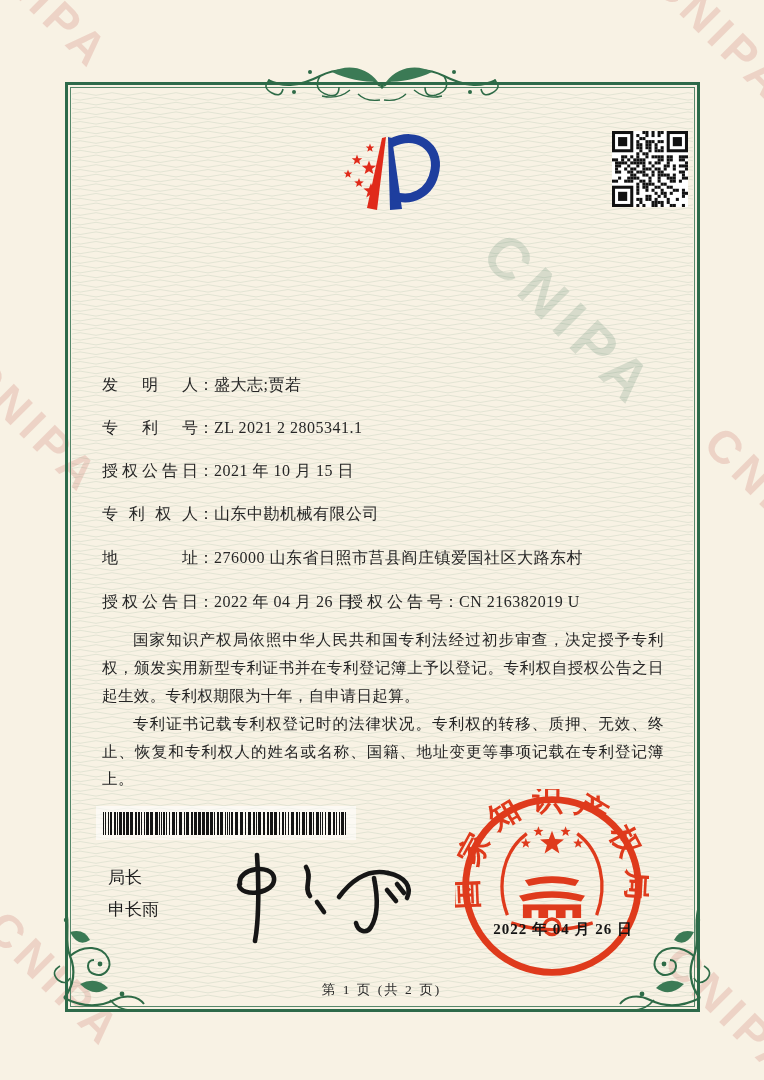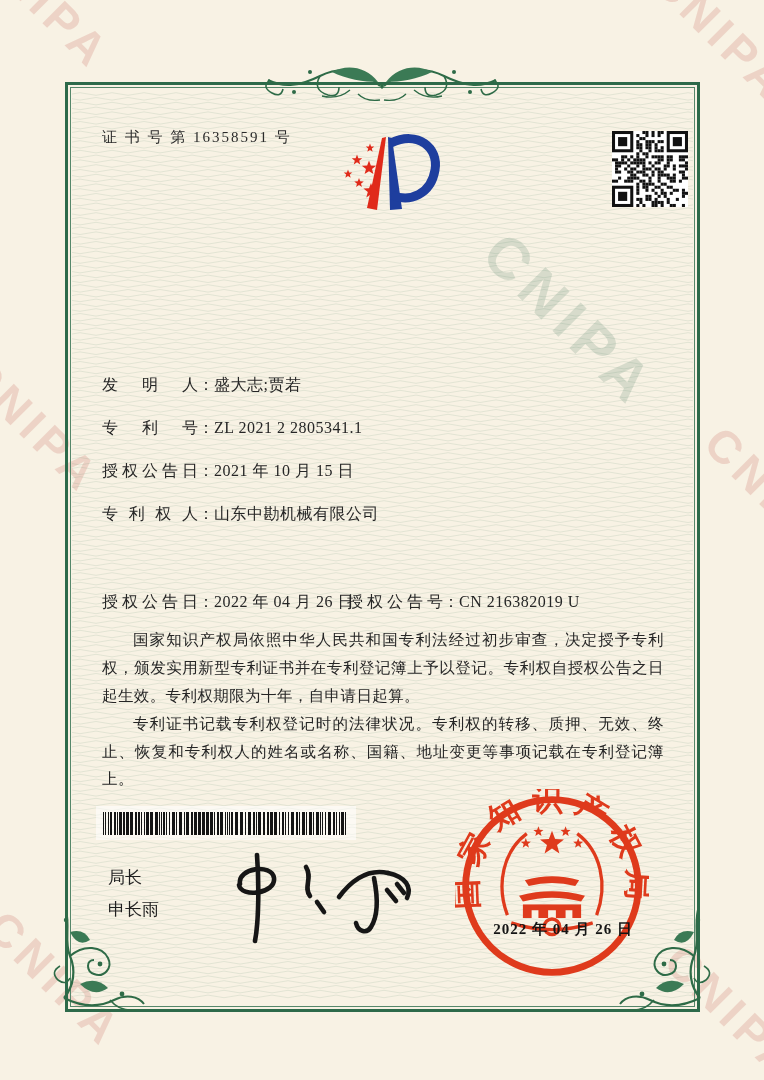--- a/index.html
+++ b/index.html
@@ -124,21 +124,20 @@
       <path d="M30 24 q14 -4 20 8 q-12 8 -20 -8 Z" fill="#3b7a55" stroke="none"></path>
       <path d="M40 76 q16 -8 28 4 q-14 10 -28 -4 Z" fill="#3b7a55" stroke="none"></path>
       <path d="M70 92 q10 12 26 10" stroke-width="1.6"></path>
       <path d="M20 58 q-10 6 -2 14 q8 6 12 -2" stroke-width="1.6"></path>
       <circle cx="60" cy="56" r="2.4" fill="#2e6b47" stroke="none"></circle>
       <circle cx="82" cy="86" r="2.4" fill="#2e6b47" stroke="none"></circle>
       <circle cx="26" cy="12" r="2.2" fill="#2e6b47" stroke="none"></circle>
     </g>
   </svg>
 
-  <div class="content" id="cert-no">证 书 号 第 16358591 号</div>
 
   <svg class="content" id="logo" width="118" height="96" viewBox="0 0 118 96">
     <polygon fill="#e02a1a" points="44.00,17.50 45.11,20.47 48.28,20.61 45.80,22.58 46.65,25.64 44.00,23.89 41.35,25.64 42.20,22.58 39.72,20.61 42.89,20.47"></polygon>
     <polygon fill="#e02a1a" points="31.00,28.50 32.36,32.13 36.23,32.30 33.20,34.71 34.23,38.45 31.00,36.31 27.77,38.45 28.80,34.71 25.77,32.30 29.64,32.13"></polygon>
     <polygon fill="#e02a1a" points="43.00,34.50 44.85,39.45 50.13,39.68 46.00,42.97 47.41,48.07 43.00,45.15 38.59,48.07 40.00,42.97 35.87,39.68 41.15,39.45"></polygon>
     <polygon fill="#e02a1a" points="22.00,43.50 23.11,46.47 26.28,46.61 23.80,48.58 24.65,51.64 22.00,49.89 19.35,51.64 20.20,48.58 17.72,46.61 20.89,46.47"></polygon>
     <polygon fill="#e02a1a" points="33.00,52.00 34.23,55.30 37.76,55.45 35.00,57.65 35.94,61.05 33.00,59.10 30.06,61.05 31.00,57.65 28.24,55.45 31.77,55.30"></polygon>
     <polygon fill="#e02a1a" points="45.00,57.00 46.97,62.28 52.61,62.53 48.20,66.04 49.70,71.47 45.00,68.36 40.30,71.47 41.80,66.04 37.39,62.53 43.03,62.28"></polygon>
     <polygon points="56,12 60,11 51,84 41,82" fill="#e02a1a"></polygon>
     <polygon points="62,11 66,12 76,83 64,84" fill="#1e3e9e"></polygon>
@@ -367,20 +366,23 @@
   </div>
   <div class="content frow" id="frow3">
     <span class="flabel">专利号</span><span class="fcolon">：</span><span class="fvalue">ZL 2021 2 2805341.1</span>
   </div>
   <div class="content frow" id="frow4">
     <span class="flabel">授权公告日</span><span class="fcolon">：</span><span class="fvalue">2021 年 10 月 15 日</span>
   </div>
   <div class="content frow" id="frow5">
     <span class="flabel">专利权人</span><span class="fcolon">：</span><span class="fvalue">山东中勘机械有限公司</span>
   </div>
+  <div class="content frow" id="frow6">
+    <span class="flabel">地址</span><span class="fcolon">：</span><span class="fvalue">276000  山东省日照市莒县阎庄镇爱国社区大路东村</span>
+  </div>
   <div class="content frow" id="frow7" style="position:absolute;">
     <span class="flabel">授权公告日</span><span class="fcolon">：</span><span class="fvalue">2022 年 04 月 26 日</span>
     <span class="fgroup2">
       <span class="flabel">授权公告号</span><span class="fcolon">：</span><span class="fvalue">CN 216382019 U</span>
     </span>
   </div>
 
   <div class="content" id="body-text">
     <p>国家知识产权局依照中华人民共和国专利法经过初步审查，决定授予专利权，颁发实用新型专利证书并在专利登记簿上予以登记。专利权自授权公告之日起生效。专利权期限为十年，自申请日起算。</p>
     <p>专利证书记载专利权登记时的法律状况。专利权的转移、质押、无效、终止、恢复和专利权人的姓名或名称、国籍、地址变更等事项记载在专利登记簿上。</p>
@@ -427,14 +429,15 @@
       <rect x="96" y="125" width="8" height="8" fill="#f8f2e4"></rect>
       <rect x="114" y="125" width="7" height="8" fill="#f8f2e4"></rect>
       <path d="M54 130 C42 98 50 64 74 46" fill="none" stroke="#df3a1c" stroke-width="3.4"></path>
       <path d="M146 130 C158 98 150 64 126 46" fill="none" stroke="#df3a1c" stroke-width="3.4"></path>
       <path d="M58 138 Q100 152 142 138" fill="none" stroke="#df3a1c" stroke-width="3.4"></path>
       <circle cx="100" cy="142" r="8" fill="none" stroke="#df3a1c" stroke-width="3.4"></circle>
     </g>
   </svg>
   <div class="content" id="seal-date">2022 年 04 月 26 日</div>
 
+  <div class="content" id="page-note">第 1 页 (共 2 页)</div>
 
 </div>
 
 </body></html>

